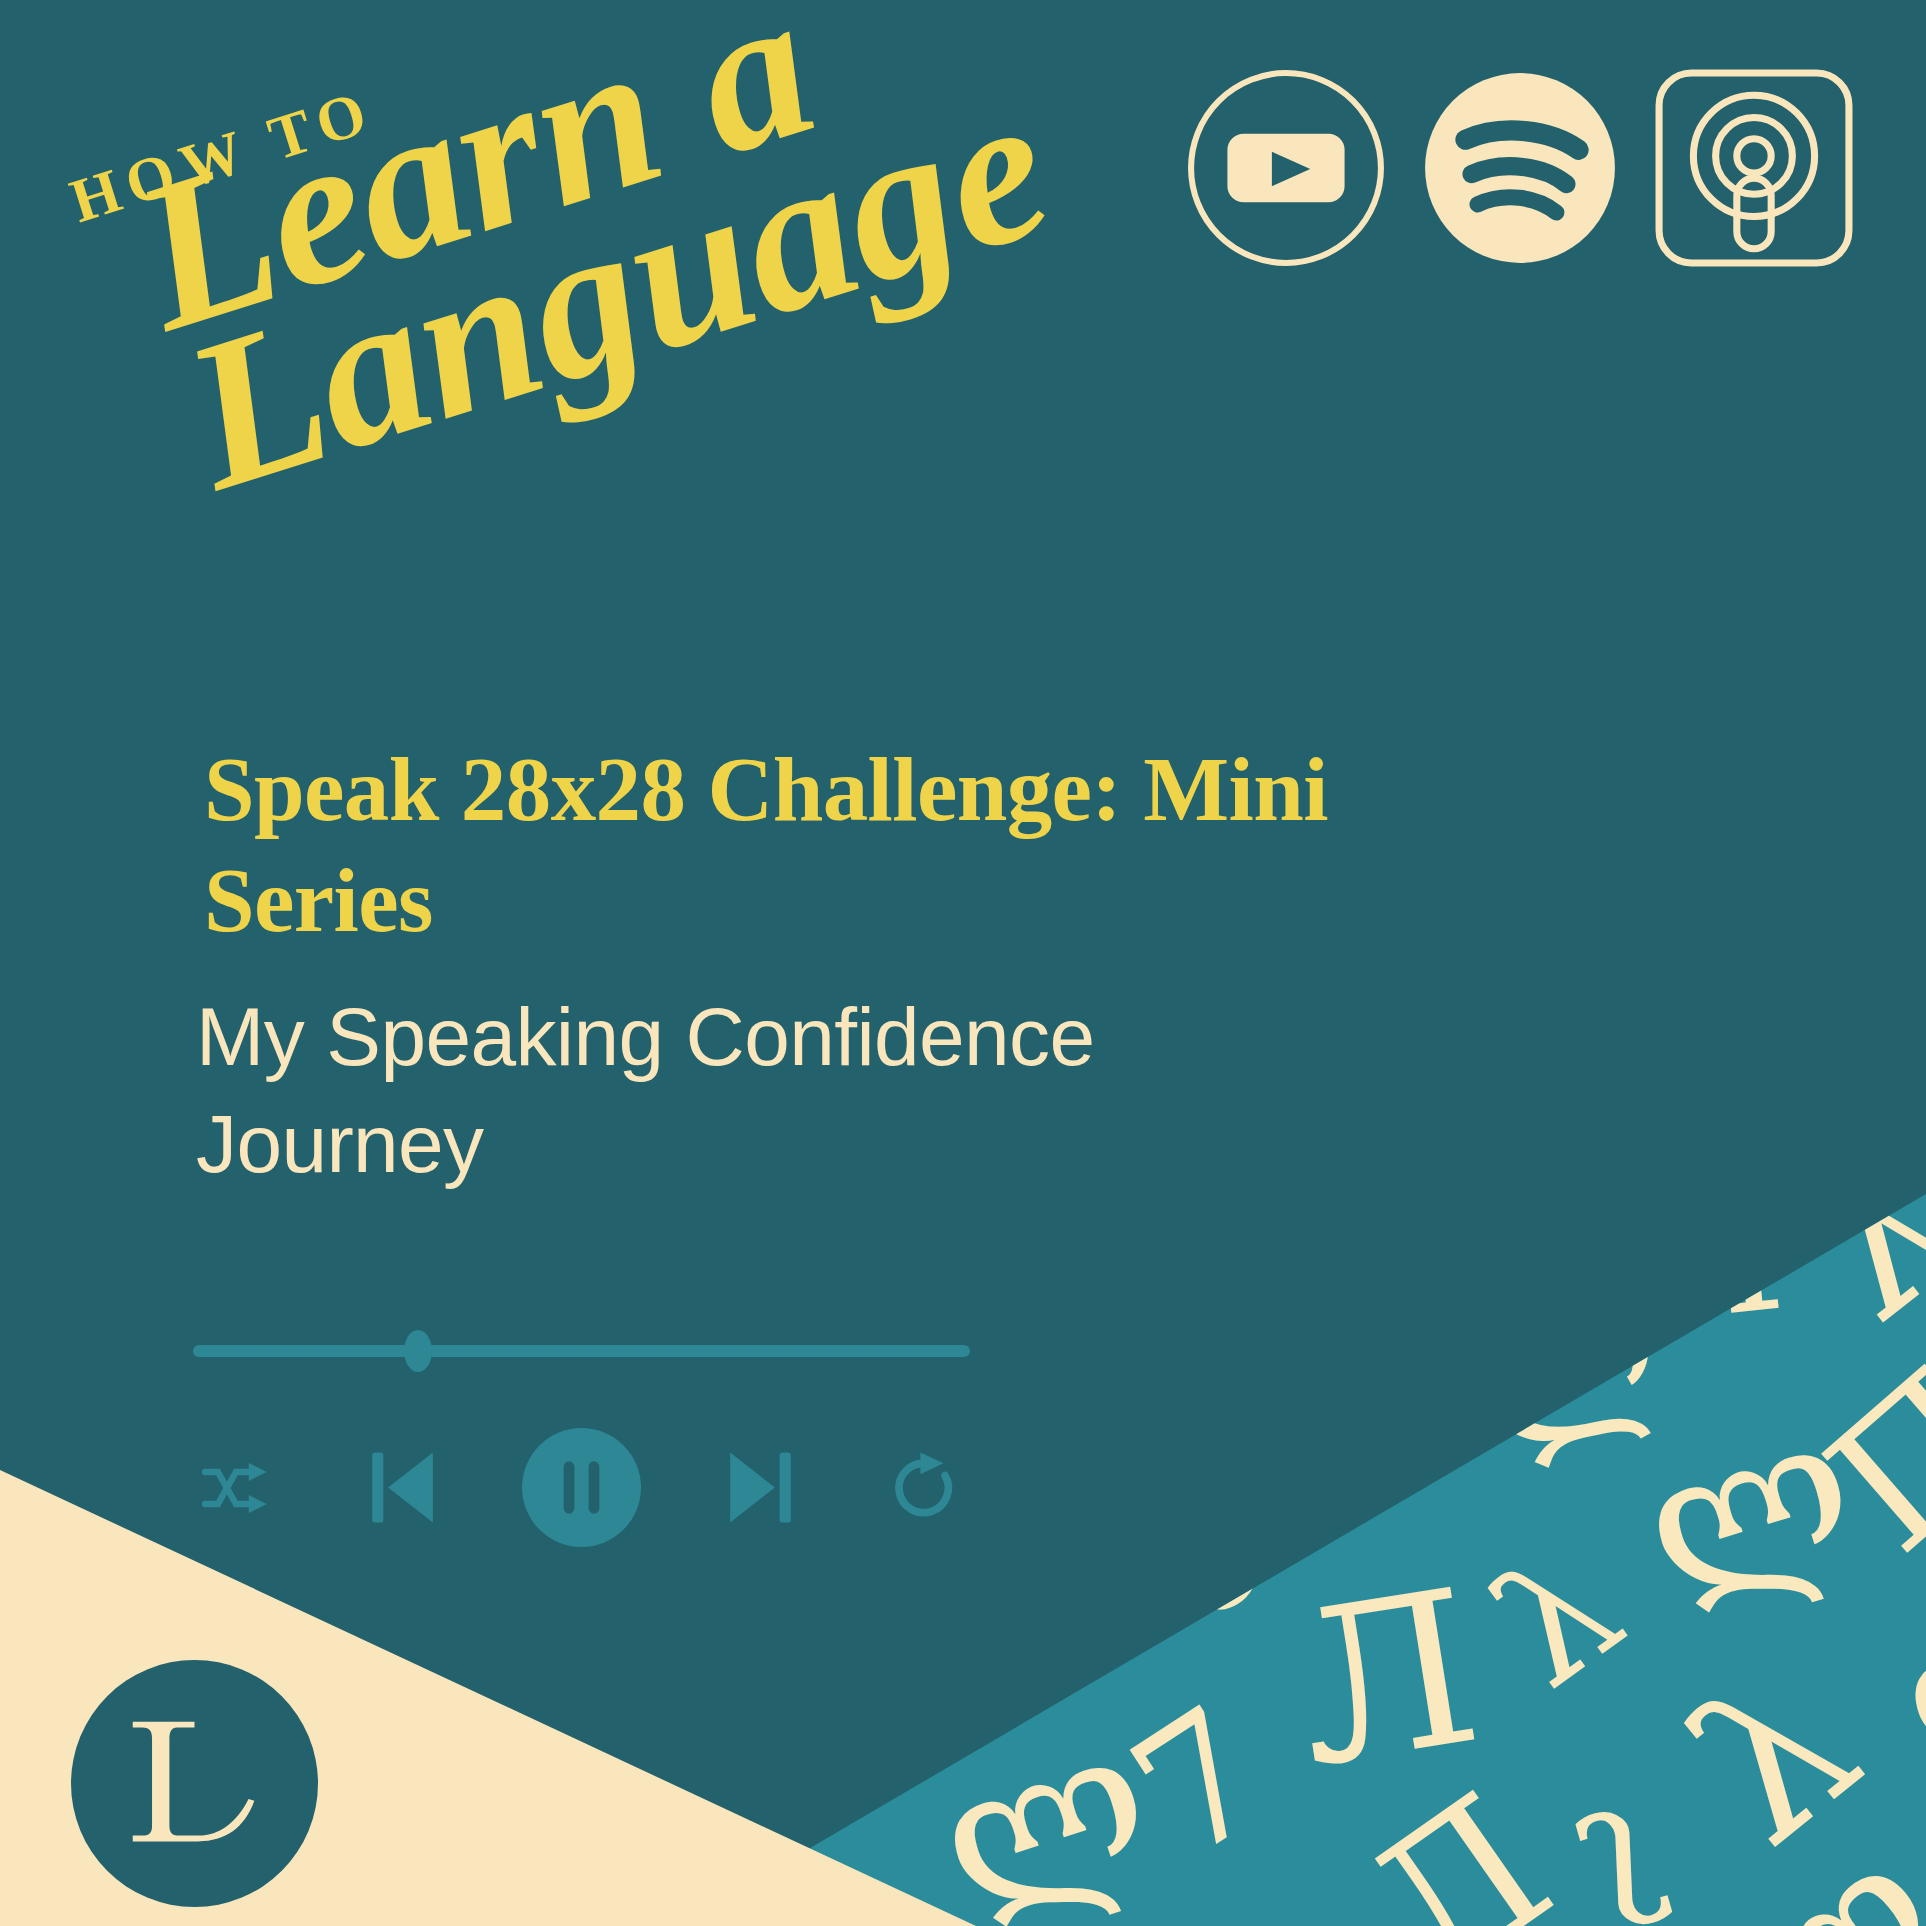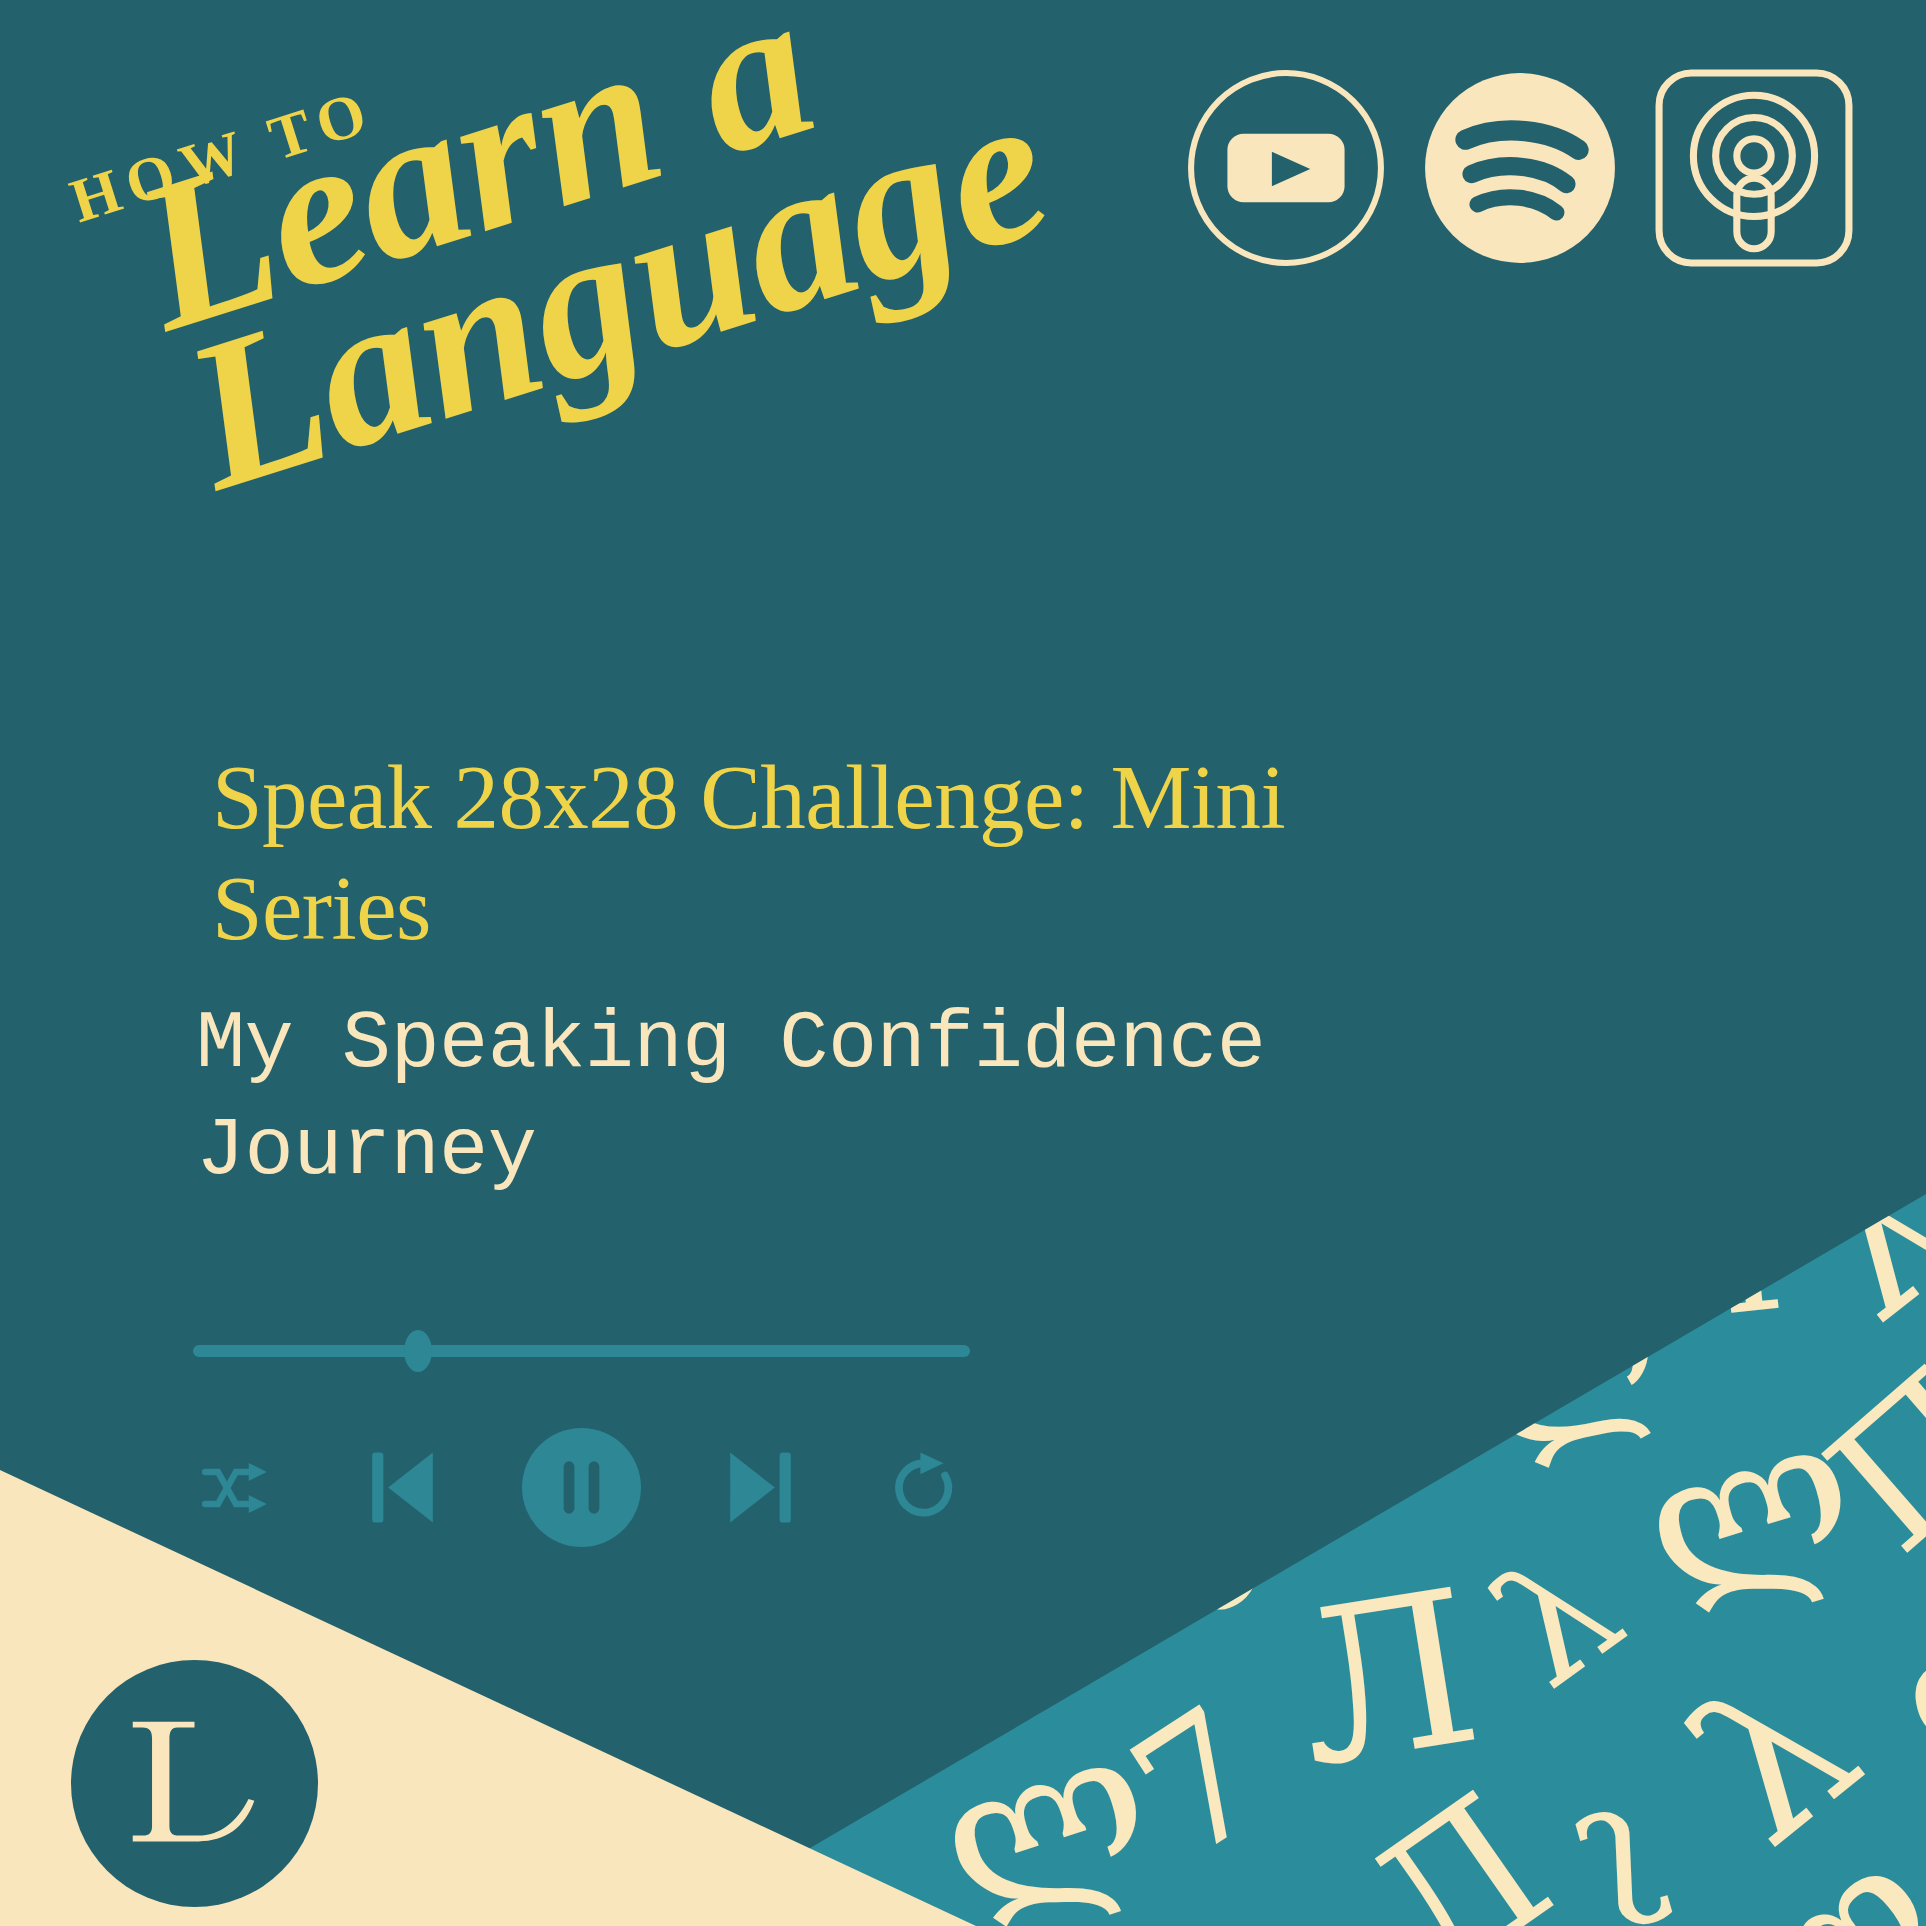--- a/index.html
+++ b/index.html
@@ -111,30 +111,30 @@
 
   
   .episode-block {
     position: absolute;
     left: 196px;
     top: 726px;
     width: 1323px;
   }
   .ep-title {
     font-family: "Liberation Serif", serif;
-    font-weight: 400;
+    font-weight: 700;
     font-size: 91px;
     line-height: 1.22;
     color: #efd44a;
-    margin: 16px;
+    margin: 8px;
     max-width: 1220px;
     letter-spacing: -0.6px;
   }
   .ep-subtitle {
-    font-family: Liberation Mono, monospace;
+    font-family: Liberation Sans, sans-serif;
     font-weight: 400;
     font-size: 82px;
     line-height: 1.30;
     color: #fae6bd;
     margin: 28px 0 0 0;
     max-width: 1169px;
     letter-spacing: -0.6px;
   }
 
   

